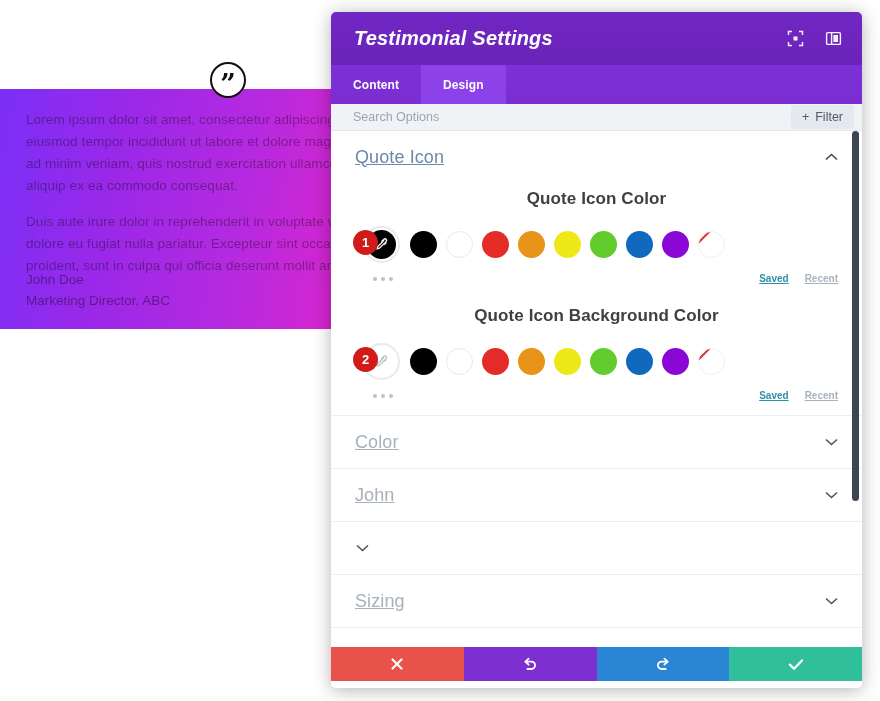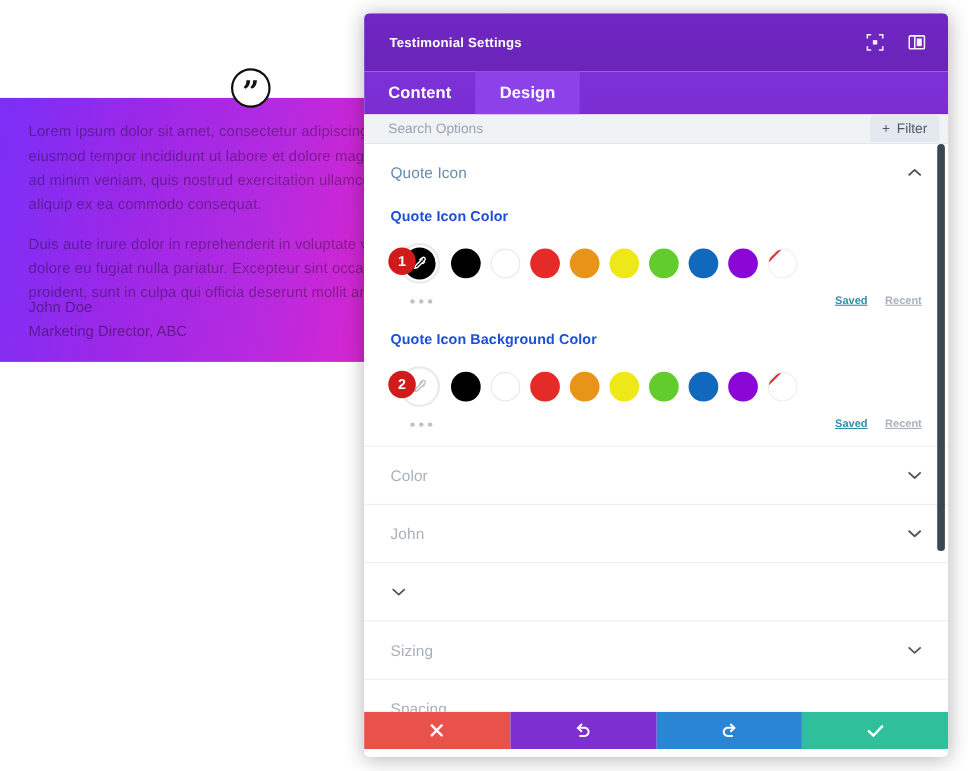--- a/index.html
+++ b/index.html
@@ -68,40 +68,40 @@
   }
   .modal-header {
     height: 53px;
     background: #6d28bd;
     background: linear-gradient(180deg,#7127c4 0%,#6a24b8 100%);
     display: flex; align-items: center;
     padding: 0 20px 0 23px;
     flex: none;
   }
   .modal-title {
-    color: #ffffff; font-size: 12px; font-weight: bold;
-    letter-spacing: .2px; flex: 1;
+    color: #ffffff; font-size: 20px; font-weight: bold;
+    letter-spacing: .2px; flex: 1; font-style: italic;
   }
   .hdr-icons { display: flex; align-items: center; gap: 20px; }
   .hdr-icon {
     width: 18px; height: 18px;
     display: flex; align-items: center; justify-content: center;
     cursor: pointer; opacity: .95;
   }
   .hdr-icon svg { display: block; }
 
   .tabs {
     height: 39px; background: #7b2fd4;
     background: linear-gradient(180deg,#7c31d6 0%,#7a2ed2 100%);
     display: flex; align-items: stretch; flex: none;
   }
   .tab {
     padding: 0 22px;
     display: flex; align-items: center;
-    color: #ffffff; font-size: 15px; font-weight: bold;
+    color: #ffffff; font-size: 12px; font-weight: bold;
     cursor: pointer; letter-spacing: .1px;
   }
   .tab.active { background: #8c42e8; }
 
   .searchbar {
     height: 27px; background: #f0f3f6;
     border-bottom: 1px solid #e3e8ee;
     display: flex; align-items: center;
     padding: 0 8px 0 22px; flex: none;
   }
@@ -120,34 +120,35 @@
 
   .scrollwrap { position: relative; flex: 1; overflow: hidden; background:#fff; }
   .scrollbody { position: absolute; inset: 0; overflow: hidden; }
 
   .section-open { padding: 0 0 14px 0; border-bottom: 1px solid #eceff2; }
   .section-head {
     height: 52px; display: flex; align-items: center;
     padding: 0 24px 0 24px; cursor: pointer;
   }
   .section-head .title {
-    flex: 1; font-size: 14px; color: #6a8aa8; font-weight: normal;
+    flex: 1; font-size: 18px; color: #6a8aa8; font-weight: normal;
     letter-spacing: .1px;
+    text-decoration: underline;
   }
   .section-head.collapsed .title { color: #a8b1ba; }
   .chev { width: 14px; height: 14px; color: #3d4a57; display:flex; align-items:center; justify-content:center;}
   .chev.collapsed { color:#4a5560; }
 
   .section-row { border-bottom: 1px solid #eceff2; }
   .section-row .section-head { height: 52px; }
 
   .field { padding: 0 24px; margin-top: 6px; }
   .field-label {
-    font-size: 13px; color: #1d4ed8; font-weight: bold;
-    margin-bottom: 15px; letter-spacing: .1px;
+    font-size: 17px; color: #404040; font-weight: bold;
+    margin-bottom: 15px; letter-spacing: .1px; text-align: center;
   }
   .swatch-row { display: flex; align-items: center; gap: 0; }
   .sw-first {
     position: relative; width: 46px; height: 40px; flex: none;
     display: flex; align-items: center;
   }
   .sw-ring {
     position: absolute; left: 8px; top: 2px;
     width: 37px; height: 37px; border-radius: 50%;
     border: 2px solid #e7eaee; background: #ffffff;

